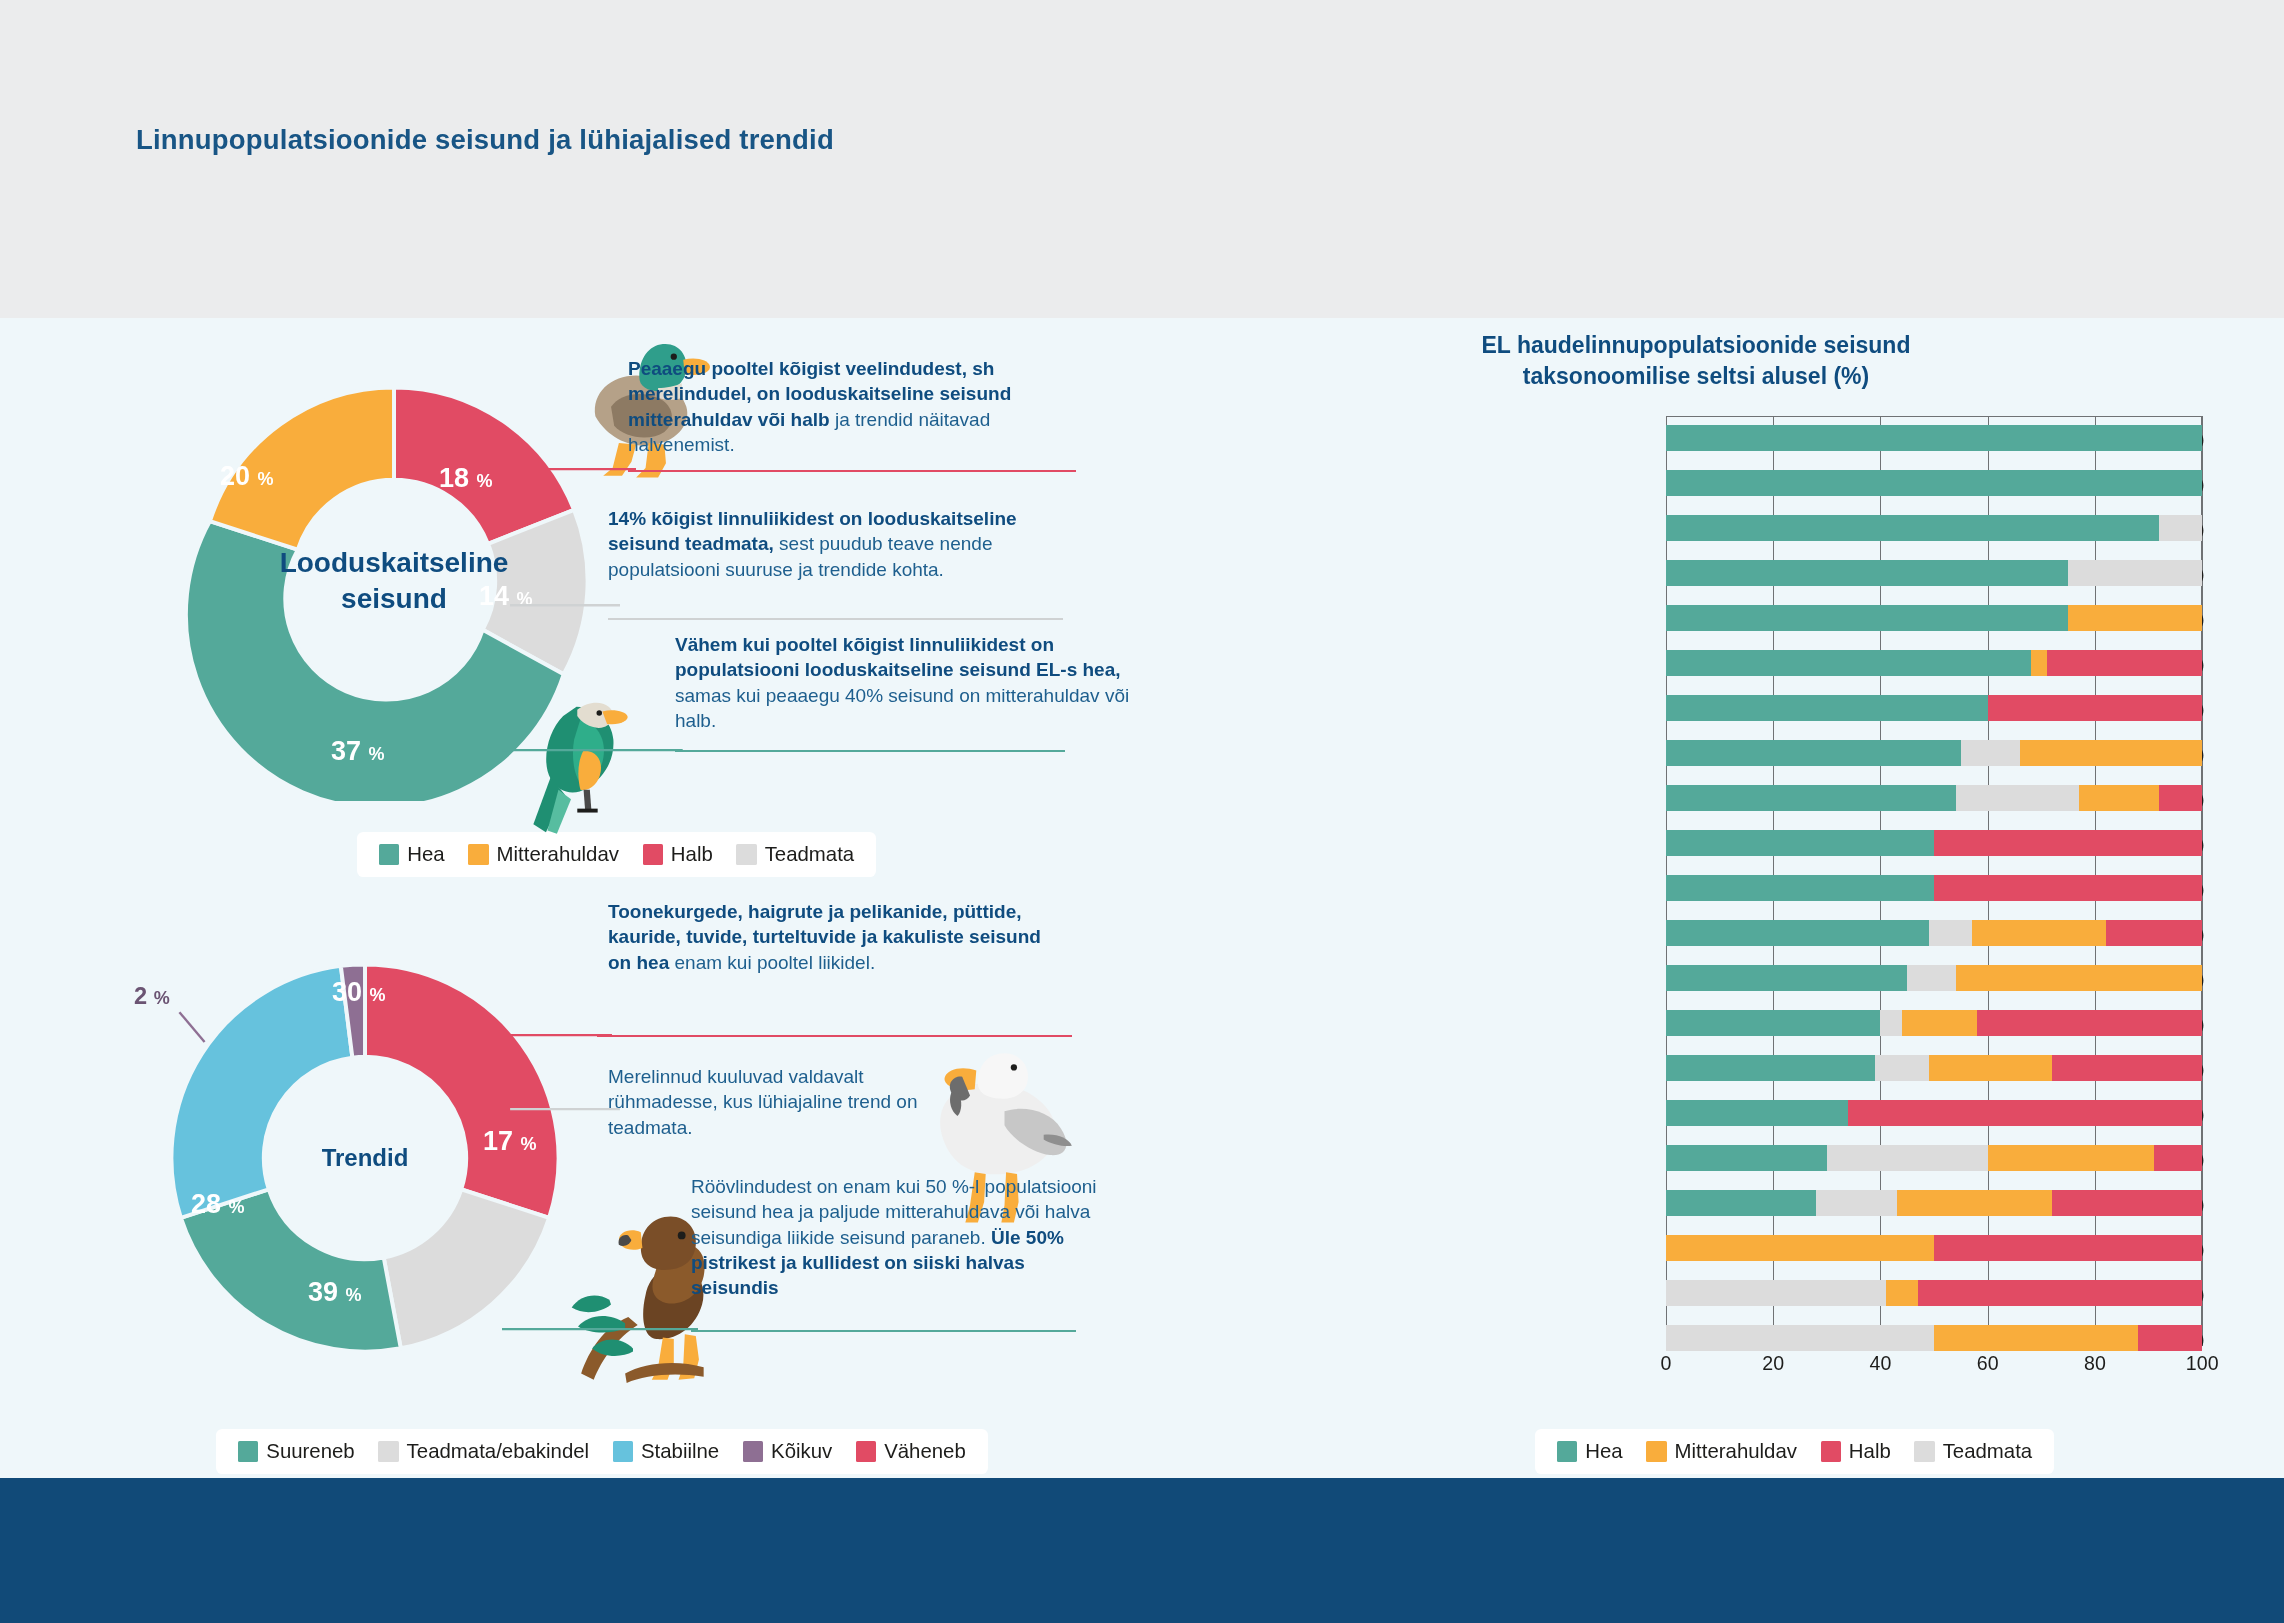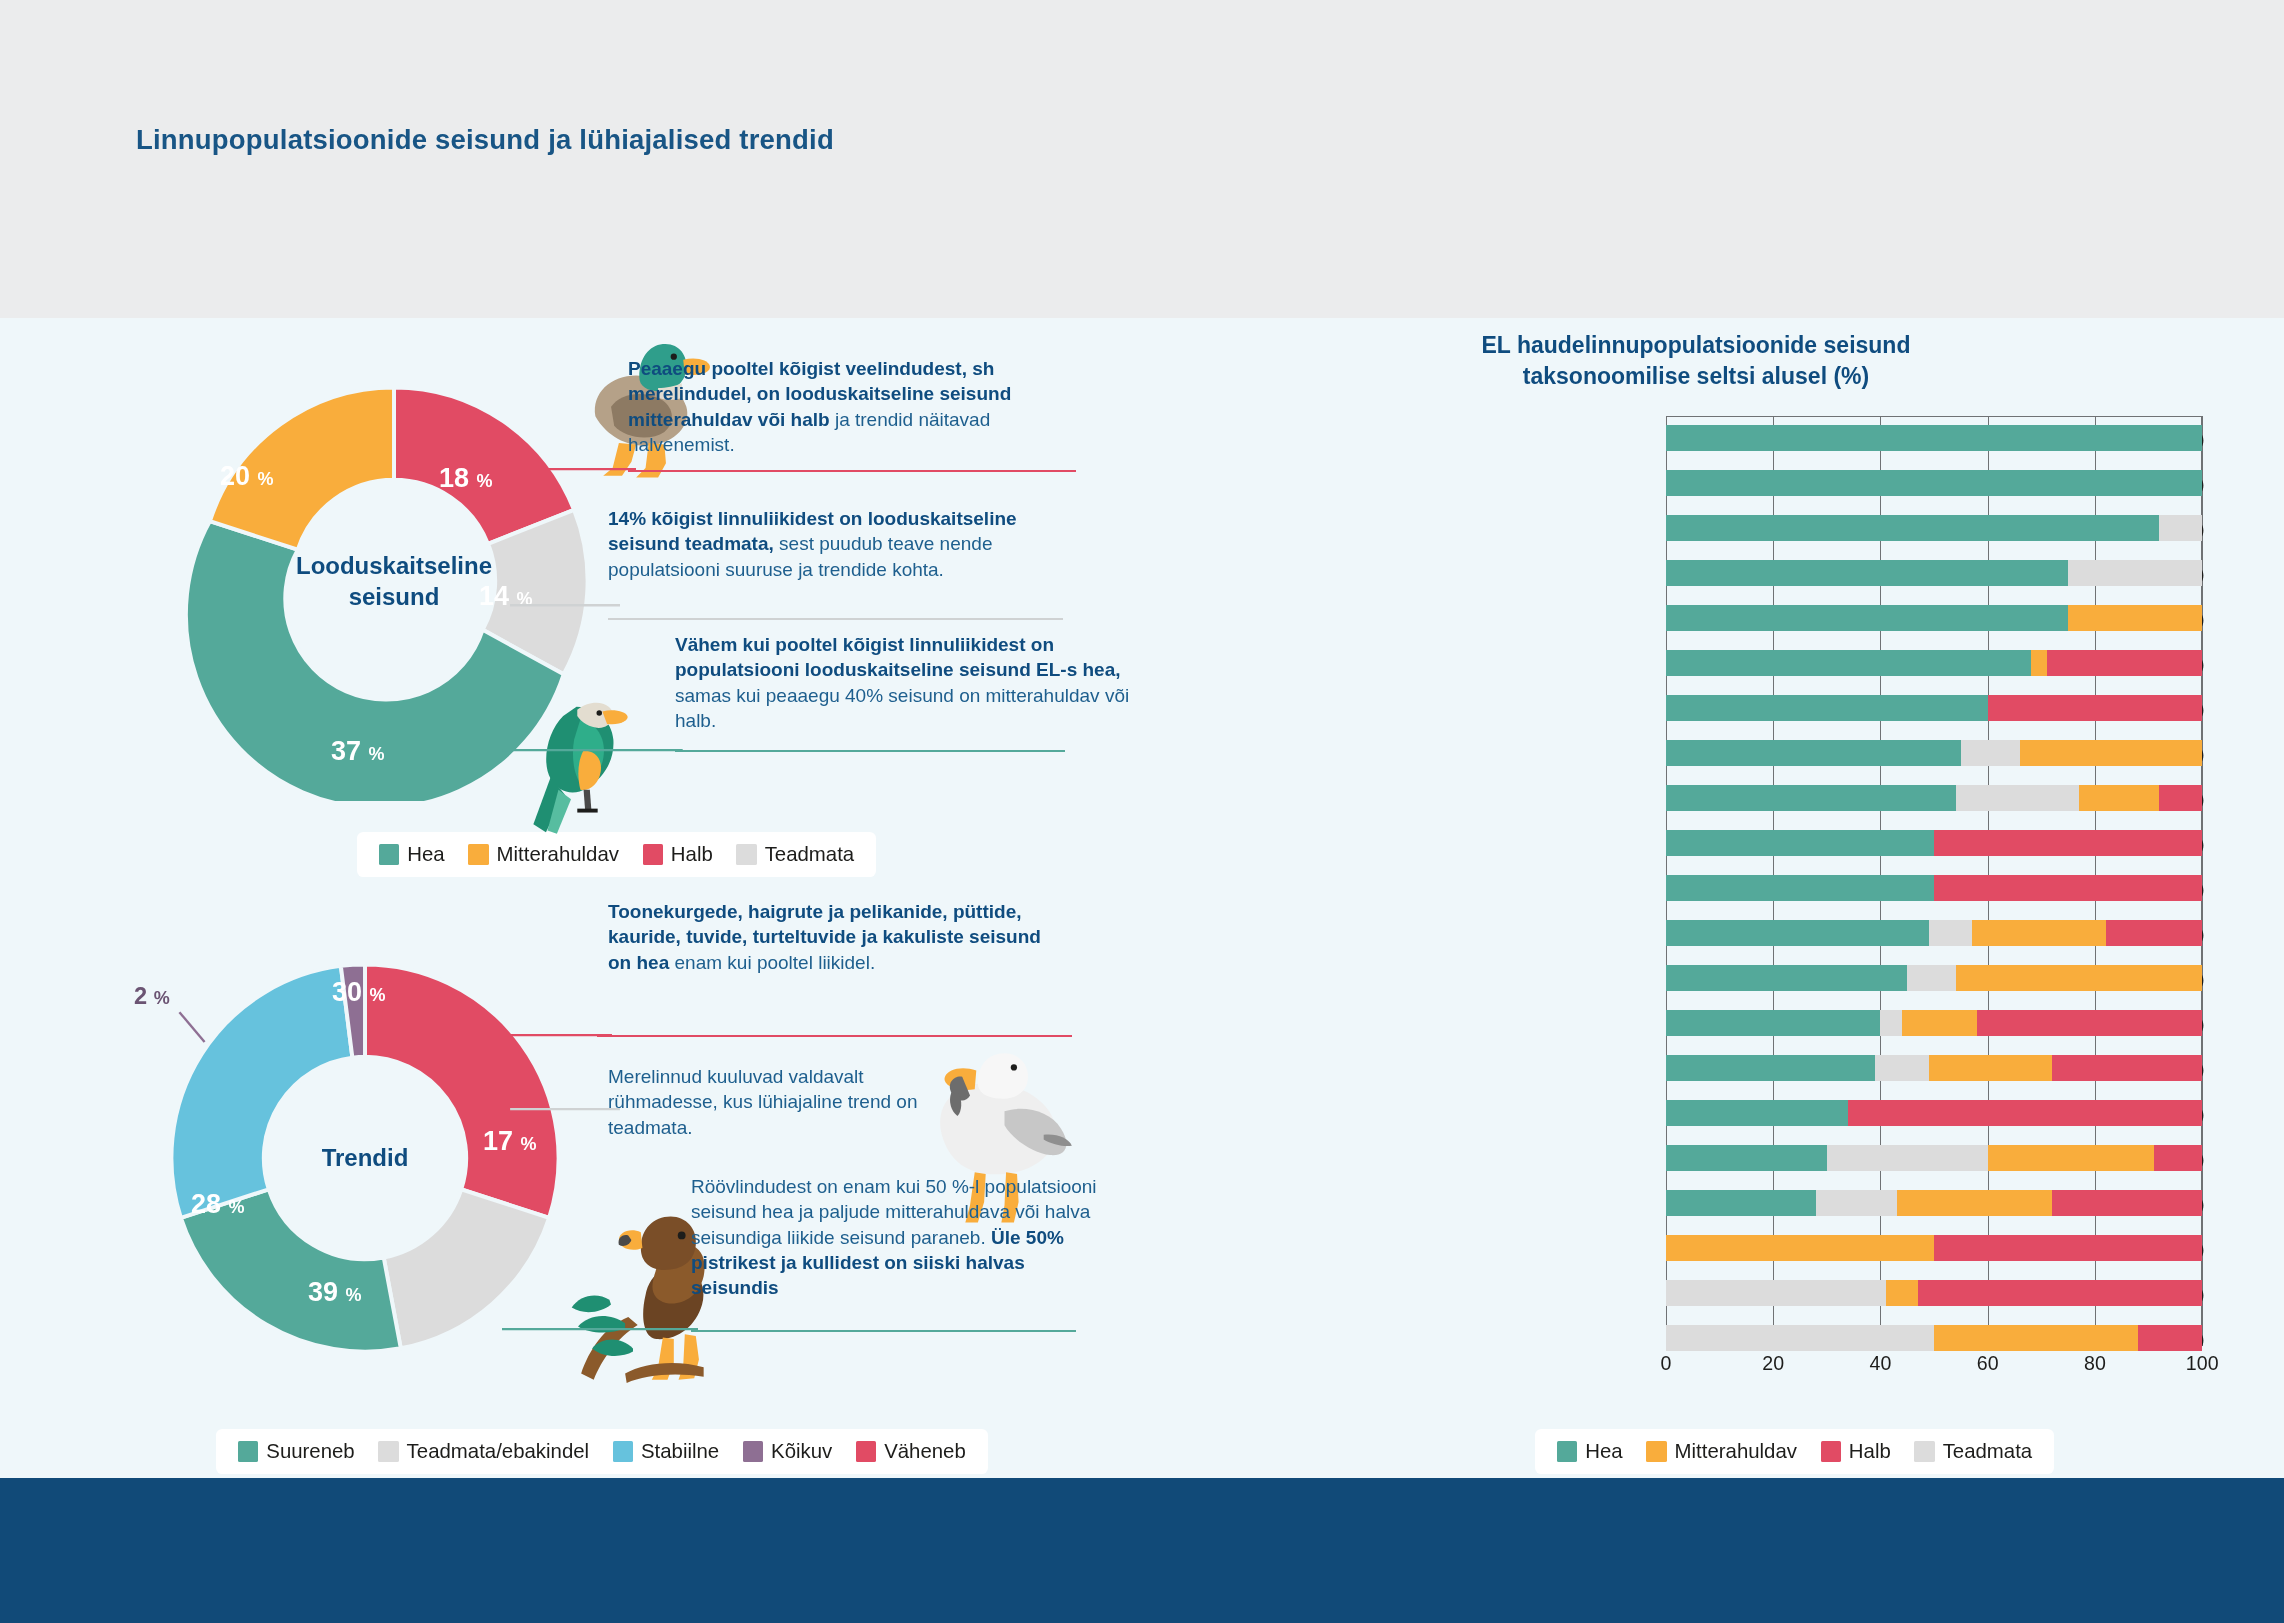--- a/index.html
+++ b/index.html
@@ -130,21 +130,21 @@
 
           <path d="M 0,-44 A 44,44 0 0,1 40.92,-16.17 L 21.36,-8.44 A 23,23 0 0,0 0,-23 Z" fill="#e14b64" stroke="#eff7fa" stroke-width="0.9"></path>
 
           <path d="M 40.92,-16.17 A 44,44 0 0,1 38.56,21.19 L 20.15,11.08 A 23,23 0 0,0 21.39,-8.45 Z" fill="#dcdcdc" stroke="#eff7fa" stroke-width="0.9"></path>
 
           <path d="M 38.56,21.19 A 44,44 0 1,1 -41.84,-13.60 L -21.87,-7.11 A 23,23 0 1,0 20.16,11.08 Z" fill="#54a99a" stroke="#eff7fa" stroke-width="0.9"></path>
 
           <path d="M -41.84,-13.60 A 44,44 0 0,1 0,-44 L 0,-23 A 23,23 0 0,0 -21.87,-7.11 Z" fill="#f9ad3c" stroke="#eff7fa" stroke-width="0.9"></path>
         </g>
       </svg>
-      <div class="donut-center" style="font-size:24px; line-height:1.3;">
+      <div class="donut-center" style="font-size:28px; line-height:1.3;">
         <div>Looduskaitseline</div>
         <div>seisund</div>
       </div>
     </div>
     <div class="slice-label" style="left:265px; top:102px;">
       <span>18</span>
       <span class="pct">%</span>
     </div>
     <div class="slice-label" style="left:305px; top:220px; color:#ffffff;">
       <span>14</span>

